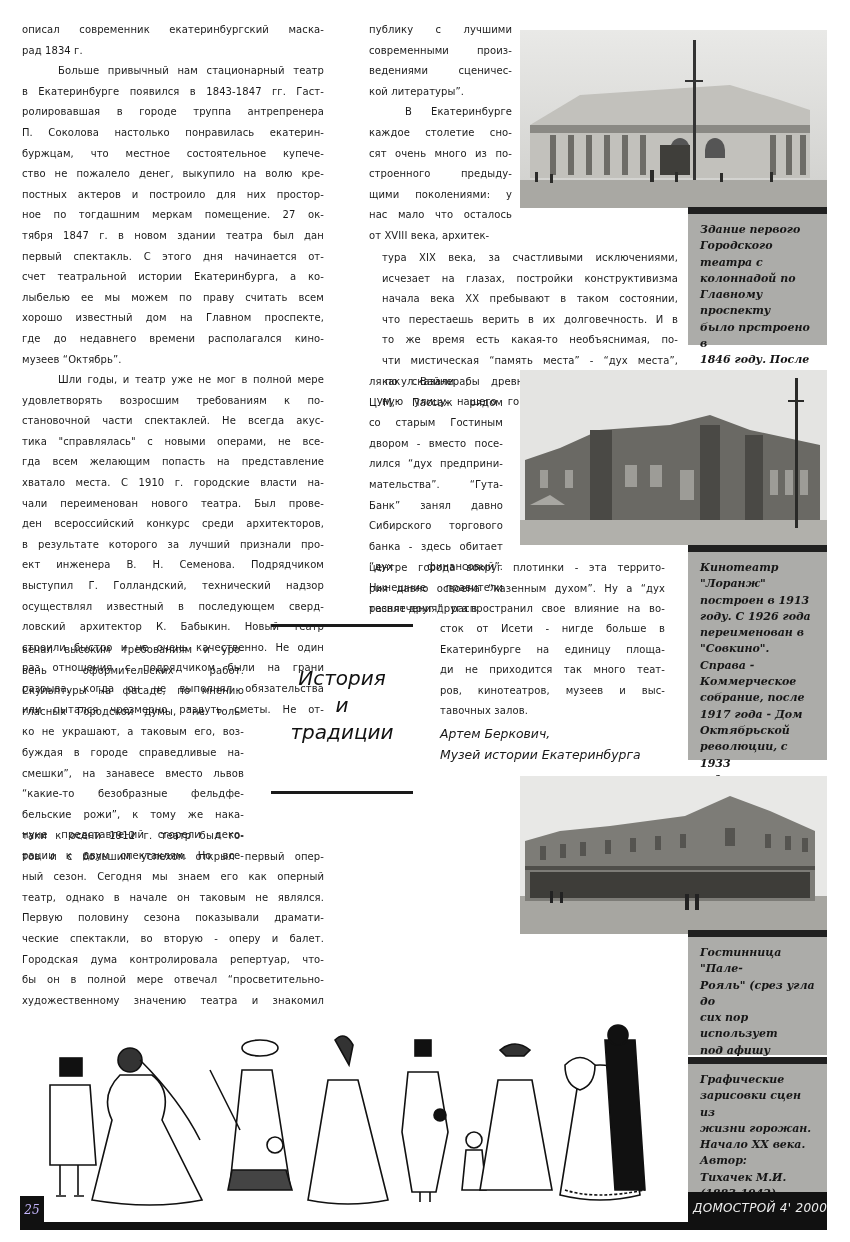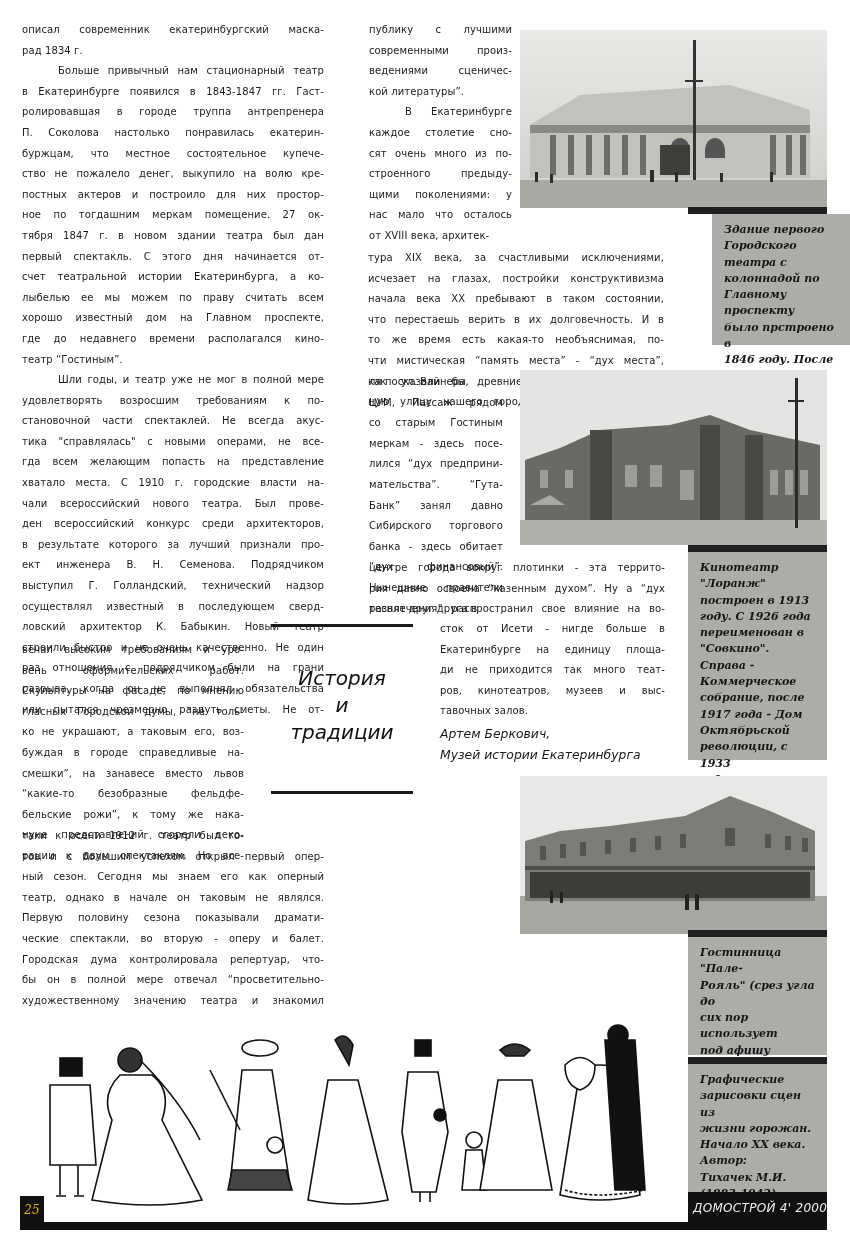--- a/index.html
+++ b/index.html
@@ -9,52 +9,52 @@
   .txt { position: absolute; font-size: 10px; line-height: 20.6px; text-align: justify; letter-spacing: 0.1px; }
   .txt .line { display: block; text-align: justify; text-align-last: justify; white-space: nowrap; }
   .txt .line.last { text-align-last: left; }
   .txt .line.ind { padding-left: 36px; }
 
   #col1-top { left: 22px; top: 20px; width: 302px; }
   #col1-mid { left: 22px; top: 640px; width: 222px; }
   #col1-bot { left: 22px; top: 826px; width: 302px; }
 
   #col2-top { left: 369px; top: 20px; width: 143px; }
-  #col2-mid { left: 368px; top: 248px; width: 296px; }
+  #col2-mid { left: 382px; top: 248px; width: 296px; }
   #col2-narrow { left: 369px; top: 372px; width: 134px; }
   #col2-wide { left: 369px; top: 558px; width: 296px; }
   #col2-ind { left: 440px; top: 619px; width: 225px; }
 
   .signature { position: absolute; left: 440px; top: 724px; font-style: italic; font-size: 12.4px; line-height: 20.6px; }
 
   
   .rule { position: absolute; left: 271px; width: 142px; height: 3px; background: #1a1a1a; }
   .heading { position: absolute; left: 271px; top: 665px; width: 142px; text-align: center; font-style: italic; font-size: 20px; line-height: 27px; color: #111; font-family: "DejaVu Sans", sans-serif; }
 
   
   .photo { position: absolute; overflow: hidden; background: #d8d8d6; }
   .photo svg { width: 100%; height: 100%; display: block; }
   #photo1 { left: 520px; top: 30px; width: 307px; height: 178px; }
   #photo2 { left: 520px; top: 370px; width: 307px; height: 175px; }
   #photo3 { left: 520px; top: 776px; width: 307px; height: 158px; }
 
   
   .caption { position: absolute; left: 688px; width: 139px; background: #acaca9; padding: 8px 8px 6px 12px; font-family: "DejaVu Serif", serif; font-style: italic; font-weight: bold; font-size: 11px; line-height: 16.3px; color: #161616; }
   .caption-bar { position: absolute; left: 688px; width: 139px; height: 7px; background: #202020; }
-  #cap1 { top: 214px; height: 131px; margin-left: 24px; }
+  #cap1 { top: 214px; height: 131px; }
   #cap2 { top: 552px; height: 208px; }
   #cap3 { top: 937px; height: 118px; }
   #cap4 { top: 1064px; height: 128px; }
 
   
   #drawings { position: absolute; left: 20px; top: 1010px; width: 668px; height: 196px; }
 
   
   .footer-bar { position: absolute; left: 20px; top: 1222px; width: 807px; height: 8px; background: #111; }
-  .page-num { position: absolute; left: 20px; top: 1196px; width: 24px; height: 28px; background: #111; color: #eab308; font-family: "DejaVu Serif", serif; font-style: italic; font-size: 12px; line-height: 28px; text-align: center; }
+  .page-num { position: absolute; left: 20px; top: 1196px; width: 24px; height: 28px; background: #111; color: #c4b5fd; font-family: "DejaVu Serif", serif; font-style: italic; font-size: 12px; line-height: 28px; text-align: center; }
   .mag { position: absolute; left: 688px; top: 1192px; width: 139px; height: 32px; background: #111; color: #eee; font-family: "DejaVu Sans", sans-serif; font-style: italic; font-size: 12px; line-height: 32px; padding-left: 5px; letter-spacing: 0.3px; white-space: nowrap; }
 </style>
 </head>
 <body>
 
 <div class="txt" id="col1-top">
     <span class="line">описал современник екатеринбургский маска-</span>
     <span class="line last">рад 1834 г.</span>
     <span class="line ind">Больше привычный нам стационарный театр</span>
     <span class="line">в Екатеринбурге появился в 1843-1847 гг. Гаст-</span>
@@ -63,28 +63,28 @@
     <span class="line">буржцам, что местное состоятельное купече-</span>
     <span class="line">ство не пожалело денег, выкупило на волю кре-</span>
     <span class="line">постных актеров и построило для них простор-</span>
     <span class="line">ное по тогдашним меркам помещение. 27 ок-</span>
     <span class="line">тября 1847 г. в новом здании театра был дан</span>
     <span class="line">первый спектакль. С этого дня начинается от-</span>
     <span class="line">счет театральной истории Екатеринбурга, а ко-</span>
     <span class="line">лыбелью ее мы можем по праву считать всем</span>
     <span class="line">хорошо известный дом на Главном проспекте,</span>
     <span class="line">где до недавнего времени располагался кино-</span>
-    <span class="line last">театр “Гостиным”.</span>
+    <span class="line last">музеев “Октябрь”.</span>
     <span class="line ind">Шли годы, и театр уже не мог в полной мере</span>
     <span class="line">удовлетворять возросшим требованиям к по-</span>
     <span class="line">становочной части спектаклей. Не всегда акус-</span>
     <span class="line">тика "справлялась" с новыми операми, не все-</span>
     <span class="line">гда всем желающим попасть на представление</span>
     <span class="line">хватало места. С 1910 г. городские власти на-</span>
-    <span class="line">чали всероссийский нового театра. Был прове-</span>
+    <span class="line">чали переименован нового театра. Был прове-</span>
     <span class="line">ден всероссийский конкурс среди архитекторов,</span>
     <span class="line">в результате которого за лучший признали про-</span>
     <span class="line">ект инженера В. Н. Семенова. Подрядчиком</span>
     <span class="line">выступил Г. Голландский, технический надзор</span>
     <span class="line">осуществлял известный в последующем сверд-</span>
     <span class="line">ловский архитектор К. Бабыкин. Новый театр</span>
     <span class="line">строили быстро и не очень качественно. Не один</span>
     <span class="line">раз отношения с подрядчиком были на грани</span>
     <span class="line">разрыва, когда он не выполнял обязательства</span>
     <span class="line">или пытался чрезмерно раздуть сметы. Не от-</span>
@@ -134,21 +134,21 @@
     <span class="line">что перестаешь верить в их долговечность. И в</span>
     <span class="line">то же время есть какая-то необъяснимая, по-</span>
     <span class="line">чти мистическая “память места” - “дух места”,</span>
     <span class="line">как сказали бы древние. Посмотрите на глав-</span>
     <span class="line">ную улицу нашего города. Оживленная торгов-</span>
   </div>
 <div class="txt" id="col2-narrow">
     <span class="line last">ля по ул. Вайнера,</span>
     <span class="line">ЦУМ, Пассаж рядом</span>
     <span class="line">со старым Гостиным</span>
-    <span class="line">меркам - здесь посе-</span>
+    <span class="line">двором - вместо посе-</span>
     <span class="line">лился “дух предприни-</span>
     <span class="line">мательства”. “Гута-</span>
     <span class="line">Банк” занял давно</span>
     <span class="line">Сибирского торгового</span>
     <span class="line">банка - здесь обитает</span>
     <span class="line">“дух финансовый”.</span>
     <span class="line">Нынешние правители</span>
     <span class="line last">теснят друг друга в</span>
   </div>
 <div class="txt" id="col2-wide">

